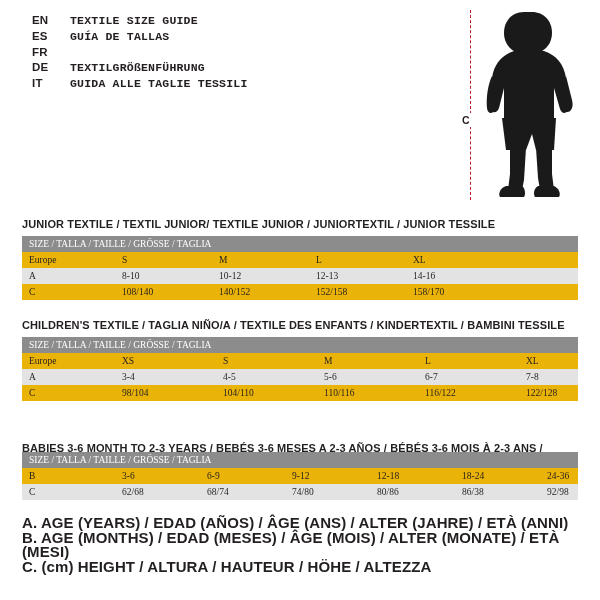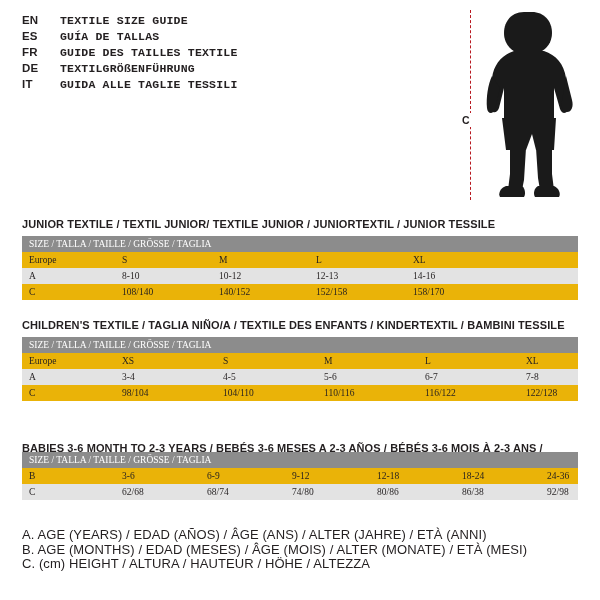--- a/index.html
+++ b/index.html
@@ -17,21 +17,21 @@
   .page {
     position: relative;
     width: 600px;
     height: 600px;
     box-sizing: border-box;
   }
 
   
   .header {
     position: absolute;
-    left: 22px;
+    left: 32px;
     top: 14px;
     width: 420px;
   }
   .header-row {
     display: flex;
     align-items: baseline;
     margin-bottom: 3px;
   }
   .header-lang {
     width: 38px;
@@ -117,24 +117,24 @@
     background: #e3e3e3;
   }
   tr.plain-row td {
     background: #eab308;
   }
 
   
   .legend {
     position: absolute;
     left: 22px;
-    top: 528px;
-    font-size: 13px;
+    top: 516px;
+    font-size: 15px;
     line-height: 14.5px;
-    font-weight: normal;
+    font-weight: bold;
   }
   .legend div {
     letter-spacing: 0.1px;
   }
 </style>
 </head>
 <body>
 
 <div class="page">
 
@@ -142,21 +142,20 @@
     <div class="header-row">
       <span class="header-lang">EN</span>
       <span class="header-text">TEXTILE SIZE GUIDE</span>
     </div>
     <div class="header-row">
       <span class="header-lang">ES</span>
       <span class="header-text">GUÍA DE TALLAS</span>
     </div>
     <div class="header-row">
       <span class="header-lang">FR</span>
-      <span class="header-text">GUIDE DES TAILLES TEXTILE</span>
     </div>
     <div class="header-row">
       <span class="header-lang">DE</span>
       <span class="header-text">TEXTILGRÖßENFÜHRUNG</span>
     </div>
     <div class="header-row">
       <span class="header-lang">IT</span>
       <span class="header-text">GUIDA ALLE TAGLIE TESSILI</span>
     </div>
   </div>

